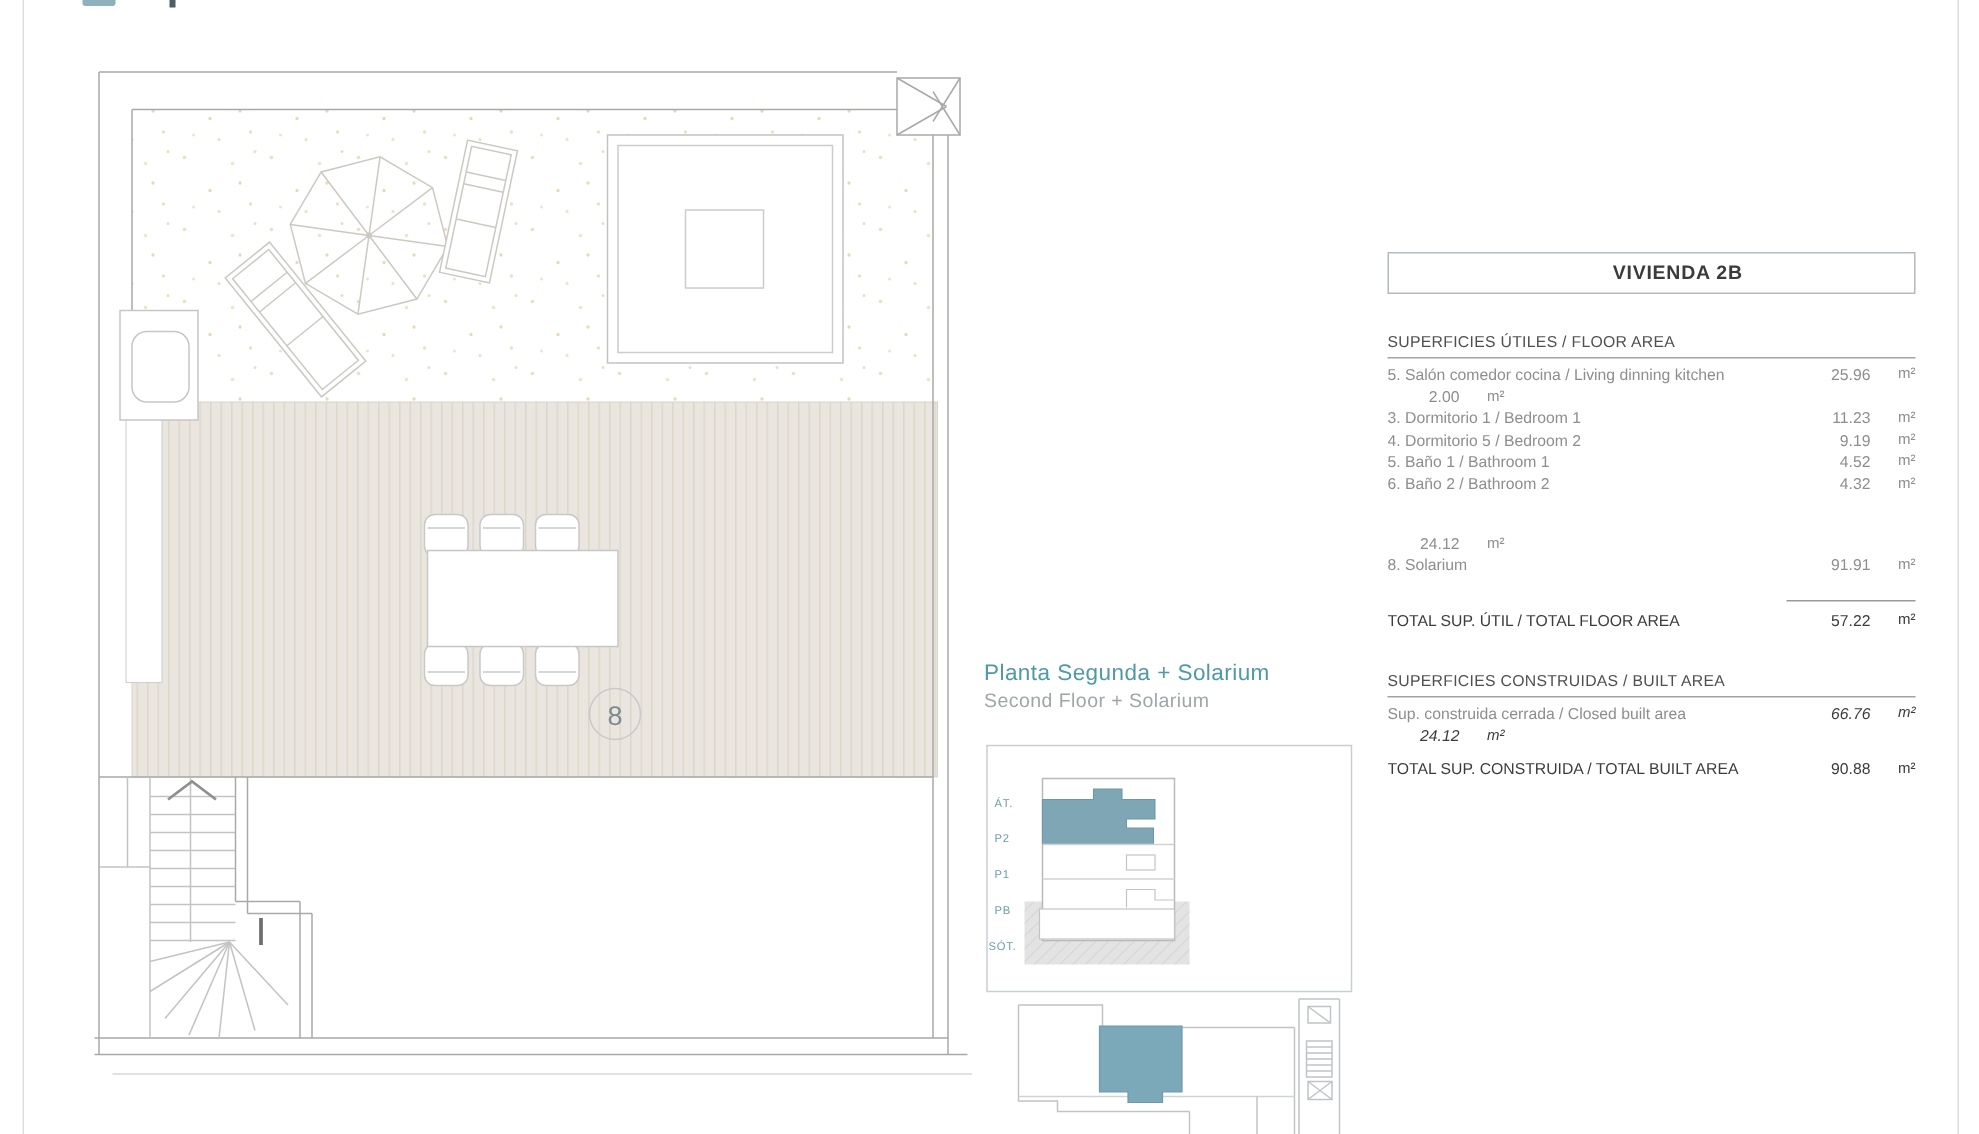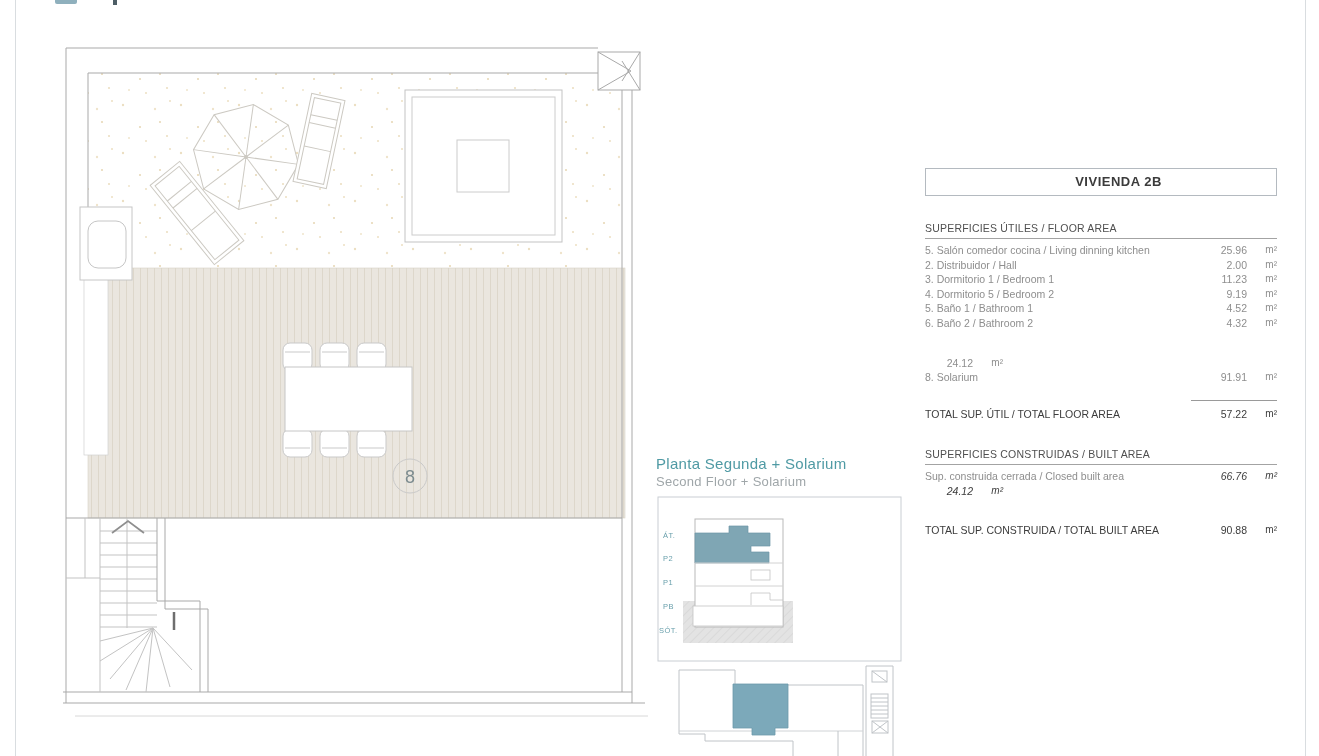--- a/index.html
+++ b/index.html
@@ -5,41 +5,41 @@
   html,body{margin:0;padding:0;background:#ffffff;}
   body{font-family:"Liberation Sans", sans-serif;}
   .sheet{position:relative;width:1319px;height:756px;overflow:hidden;background:#ffffff;}
   .page-edge{position:absolute;top:0;bottom:0;width:1px;background:#d9dde0;}
   .page-edge.left{left:15px;}
   .page-edge.right{left:1305px;}
   .logo-remnant-teal{position:absolute;left:55px;top:0;width:22px;height:4px;background:#8fb0bd;border-radius:0 0 2px 2px;}
   .logo-remnant-dark{position:absolute;left:113px;top:0;width:4px;height:5px;background:#4e5e66;}
   .plan-svg{position:absolute;left:0;top:0;}
 
-  .floor-caption{position:absolute;left:656px;top:455px;width:260px;}
+  .floor-caption{position:absolute;left:656px;top:440px;width:260px;}
   .floor-caption .t{font-size:15px;letter-spacing:.3px;color:#4f9aa4;}
   .floor-caption .s{font-size:13px;letter-spacing:.3px;color:#9fa6a9;margin-top:2px;}
 
   .panel{position:absolute;left:925px;top:168px;width:352px;color:#8e8e8e;}
   .panel .title-box{border:1px solid #b4bac0;height:26px;line-height:26px;text-align:center;
     font-size:13px;font-weight:bold;letter-spacing:.5px;color:#3b3b3b;padding-left:35px;}
   .area-table{margin-top:26px;}
   .sec-head{font-size:10.5px;letter-spacing:.2px;color:#4f4f4f;padding-bottom:4px;
     border-bottom:1px solid #a3a3a3;margin-bottom:4px;}
   .sec-head.sec2{margin-top:27px;}
   .row{display:flex;font-size:10.5px;line-height:14.6px;}
   .row .lbl{flex:1;white-space:nowrap;overflow:hidden;}
   .row .val{width:48px;text-align:right;}
   .row .unit{width:30px;text-align:right;font-size:10px;}
   .row.dark-val .val, .row.dark-val .unit{color:#3c3c3c;font-style:italic;}
   .gap25{height:25px;}
   .total-rule{border-top:1px solid #9a9a9a;width:86px;margin:15px 0 0 auto;}
   .total-row{margin-top:6px;color:#3c3c3c;}
   .total-row .val,.total-row .unit{color:#3c3c3c;}
-  .total-row2{margin-top:24px;color:#3c3c3c;}
+  .total-row2{margin-top:7px;color:#3c3c3c;}
 </style>
 </head>
 <body>
 
 <div class="sheet">
 
   <div class="page-edge left"></div>
   <div class="page-edge right"></div>
   <div class="logo-remnant-teal"></div>
   <div class="logo-remnant-dark"></div>
@@ -249,21 +249,20 @@
 
     <div class="area-table">
       <div class="sec-head">SUPERFICIES ÚTILES / FLOOR AREA</div>
 
       <div class="row">
         <span class="lbl">5. Salón comedor cocina / Living dinning kitchen</span>
         <span class="val">25.96</span>
         <span class="unit">m²</span>
       </div>
       <div class="row">
-        <span class="lbl">2. Distribuidor / Hall</span>
         <span class="val">2.00</span>
         <span class="unit">m²</span>
       </div>
       <div class="row">
         <span class="lbl">3. Dormitorio 1 / Bedroom 1</span>
         <span class="val">11.23</span>
         <span class="unit">m²</span>
       </div>
       <div class="row">
         <span class="lbl">4. Dormitorio 5 / Bedroom 2</span>

